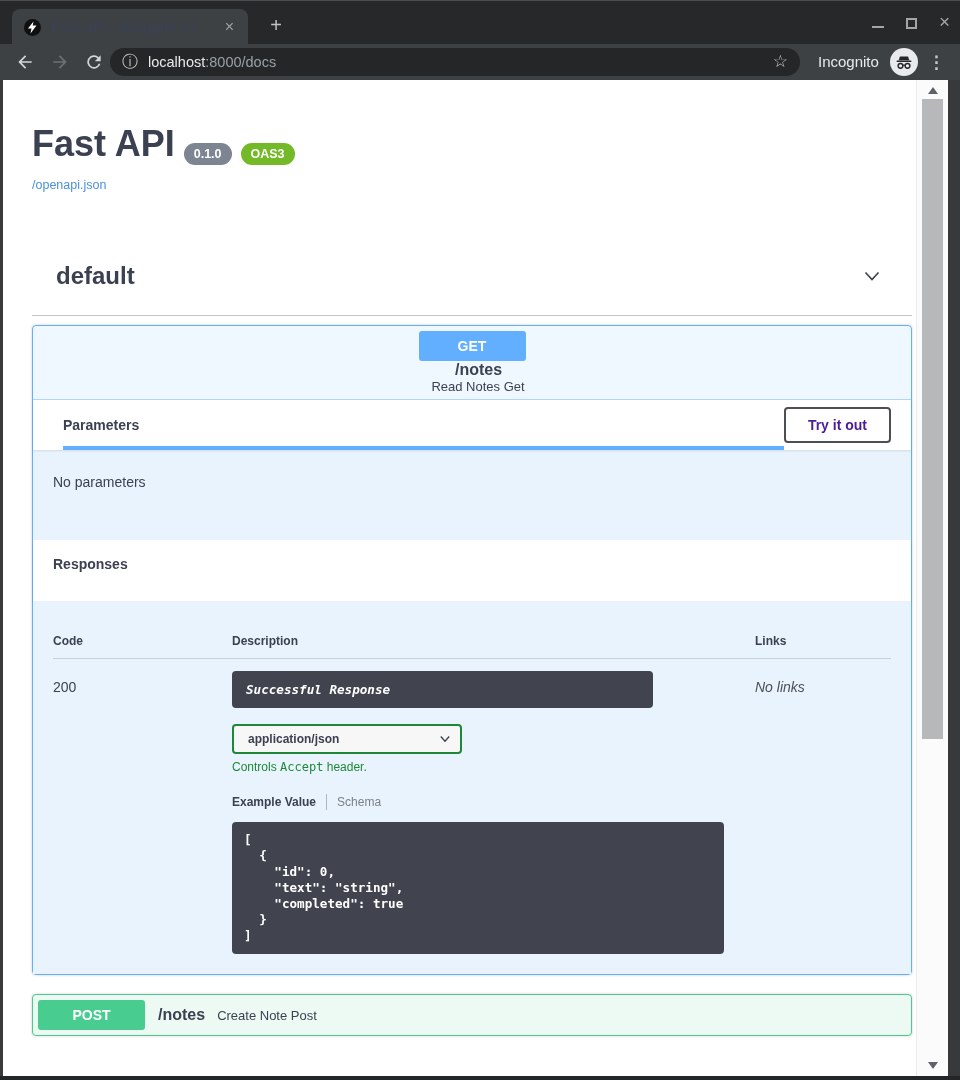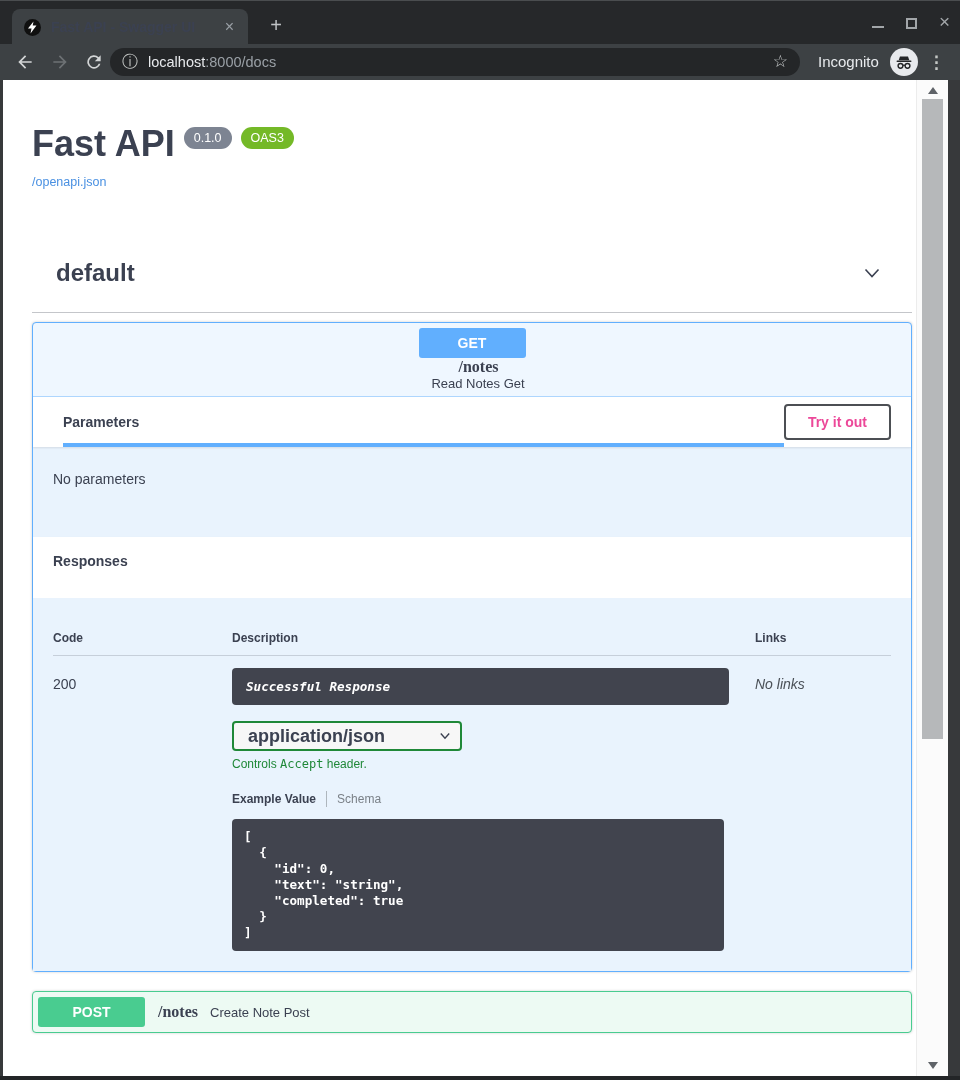--- a/index.html
+++ b/index.html
@@ -52,70 +52,70 @@
                border-left:1px solid #ececec; z-index:5; }
   .sb-arrow { position:absolute; left:50%; transform:translateX(-50%); width:0; height:0;
               border-left:5px solid transparent; border-right:5px solid transparent; }
   .sb-up   { top:7px;  border-bottom:7px solid #5f6368; }
   .sb-down { bottom:7px; border-top:7px solid #5f6368; }
   .sb-thumb { position:absolute; top:19px; left:5px; right:5px; height:640px; background:#b6b8ba; }
 
   .content { position:absolute; left:32px; top:0; width:880px; color:#3b4151; }
 
   h1.api-title { margin:46px 0 0; font-size:36px; line-height:36px; font-weight:bold; color:#3b4151; display:flex; align-items:flex-start; }
-  .badge { display:inline-block; border-radius:57px; color:#fff; font-size:12.5px; font-weight:normal;
-           padding:4px 10px; margin-left:9px; margin-top:1px; line-height:14px; }
+  .badge { display:inline-block; border-radius:57px; color:#fff; font-size:12.5px; font-weight:bold;
+           padding:4px 10px; margin-left:9px; margin-top:17px; line-height:14px; }
   .badge-version { background:var(--badge-gray,#7d8492); }
   .badge-oas { background:var(--badge-green,#74b927); }
   .spec-link { display:inline-block; margin-top:13px; color:var(--link-blue,#4990e2); font-size:12.5px; text-decoration:none; }
 
   .tag-header { margin-top:44px; display:flex; justify-content:space-between; align-items:center;
                 padding:9px 30px 9px 8px; border-bottom:1px solid rgba(59,65,81,.3); cursor:pointer; }
   .tag-header h3 { margin:16px; font-size:24px; font-weight:bold; color:#3b4151; }
 
   .opblock { border-radius:4px; box-shadow:0 0 3px rgba(0,0,0,.19); }
   .opblock-get { margin-top:9px; border:1px solid var(--get-blue,#61affe); background:#eff7ff; }
   .opblock-post { margin-top:19px; border:1px solid var(--post-green,#49cc90); background:#edfaf3; }
   .op-summary { display:flex; align-items:center; padding:5px; }
   .opblock-get .op-summary { border-bottom:1px solid rgba(97,175,254,.45);flex-direction:column; }
   .method-badge { width:107px; padding:7px 0; text-align:center; border-radius:3px; color:#fff;
                   font-weight:bold; font-size:14px; }
   .method-get { background:var(--get-blue,#61affe); }
   .method-post { background:var(--post-green,#49cc90); }
-  .op-path { margin-left:13px; font-family:Liberation Serif, serif; font-size:16px; font-weight:bold; color:#3b4151; }
+  .op-path { margin-left:13px; font-family:Liberation Sans, sans-serif; font-size:16px; font-weight:bold; color:#3b4151; }
   .op-desc { margin-left:12px; font-size:13px; color:#3b4151; }
 
   .section-header { position:relative; display:flex; justify-content:space-between; align-items:center;
                     background:#fff; padding:0 20px; height:50px; box-shadow:0 1px 2px rgba(0,0,0,.1); }
   .tab-title { position:relative; font-size:14px; font-weight:bold; color:#3b4151; height:50px;
                display:flex; align-items:center; }
   .tab-title::after { content:""; position:absolute; left:-8px; right:-8px; bottom:0; height:4px;
                       background:var(--get-blue,#61affe); }
   .try-btn { background:transparent; border:2px solid #4c4f54; border-radius:4px; padding:8px 22px;
-             font-size:14px; font-weight:600; color:#ec4899; font-family:"Liberation Sans",sans-serif; cursor:pointer; }
+             font-size:14px; font-weight:600; color:#4c1d95; font-family:"Liberation Sans",sans-serif; cursor:pointer; }
 
   .body-blue { background:#e9f3fd; }
   .no-params { padding:24px 20px; min-height:90px; font-size:14px; }
   .responses-title { background:#fff; padding:16px 20px; height:61px; font-size:14px; font-weight:bold;
                      box-shadow:0 1px 2px rgba(0,0,0,.1); }
   .responses-body { padding:20px 20px 20px; }
   .rt-head { display:flex; margin-top:13px; padding-bottom:10px; border-bottom:1px solid rgba(59,65,81,.2);
              font-size:12px; font-weight:bold; }
   .col-code { width:179px; }
   .col-desc { width:523px; }
   .col-links { flex:1; }
   .rt-row { display:flex; margin-top:12px; align-items:flex-start; }
   .resp-code { font-size:14px; padding-top:8px; }
   .resp-links { font-size:14px; font-style:italic; color:#4a5057; padding-top:8px; }
-  .resp-desc-box { width:497px; background:var(--code-dark,#41444e); border-radius:4px; padding:11px 14px;
+  .resp-desc-box { width:421px; background:var(--code-dark,#41444e); border-radius:4px; padding:11px 14px;
                    color:#fff; font-family:"DejaVu Sans Mono",monospace; font-size:12.6px; font-style:italic; font-weight:bold; }
   .media-wrap { position:relative; margin-top:16px; width:230px; }
   .media-select { width:230px; height:30px; appearance:none; -webkit-appearance:none;
                   background:#f7f7f7; border:2px solid var(--accept-green,#1f8838); border-radius:4px;
-                  font-family:"Liberation Sans",sans-serif; font-size:18px; font-weight:bold; color:#3b4151;
+                  font-family:"Liberation Sans",sans-serif; font-size:12px; font-weight:bold; color:#3b4151;
                   padding:0 34px 0 14px; outline:none; }
   .media-chevron { position:absolute; right:10px; top:8px; pointer-events:none; }
   .accept-hint { margin-top:6px; font-size:12px; color:var(--accept-green,#1f8838); }
   .accept-hint code { font-family:"DejaVu Sans Mono",monospace; font-size:12px; color:var(--accept-green,#1f8838); }
   .example-tabs { margin-top:20px; font-size:12px; display:flex; align-items:center; }
   .ex-tab-active { font-weight:bold; color:#3b4151; }
   .ex-sep { width:1px; height:16px; background:rgba(0,0,0,.25); margin:0 10px; }
   .ex-tab { color:#7a8087; }
   .code-block { margin-top:12px; width:492px; background:var(--code-dark,#41444e); border-radius:4px;
                 padding:10px 12px; color:#fff; font-family:"DejaVu Sans Mono",monospace; font-size:12.6px;

